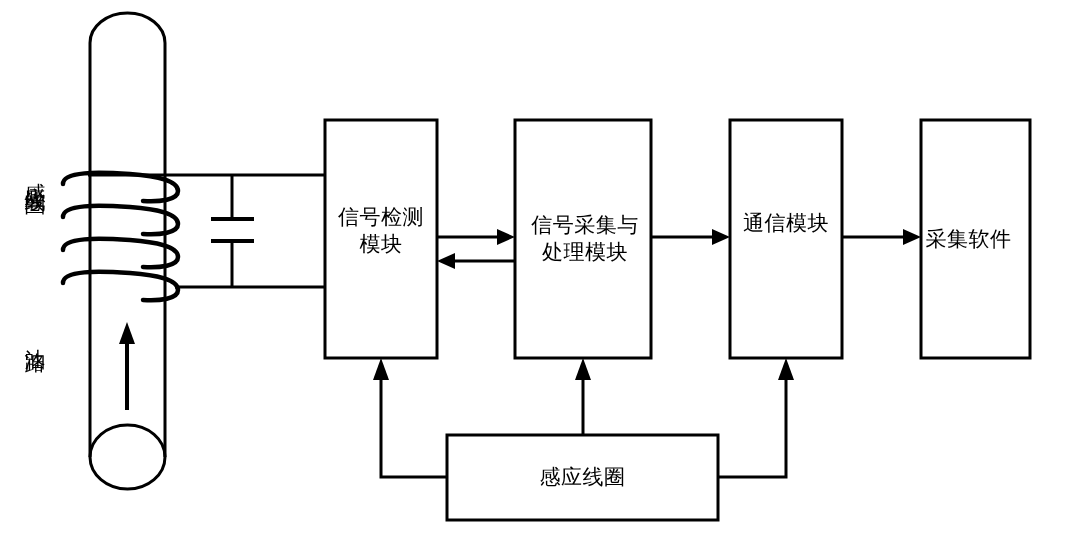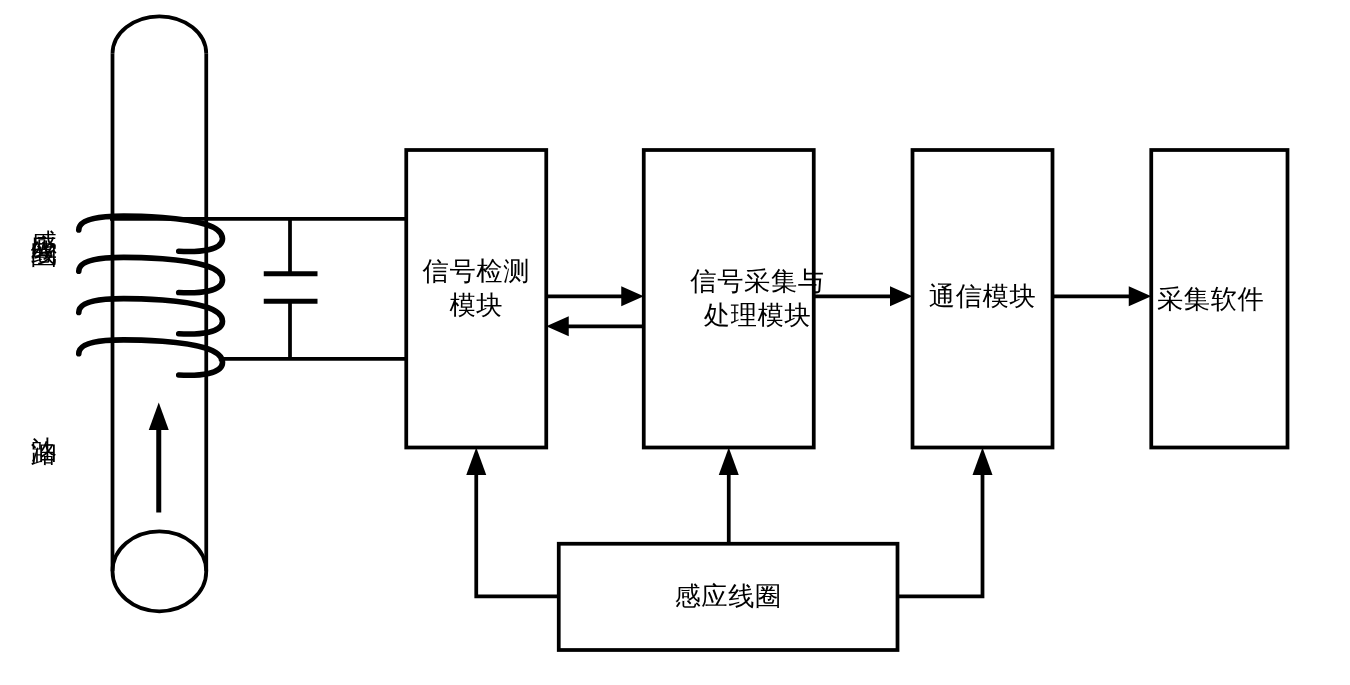--- a/index.html
+++ b/index.html
@@ -173,22 +173,22 @@
 
   </svg>
 
   <div class="side-label" style="left:24px; top:166px;">感应线圈</div>
 
   <div class="side-label" style="left:24px; top:332px;">油路</div>
 
   <div class="box-label" style="left:325px; top:132px; width:112px; height:198px;border-radius:27px;">信号检测
 模块</div>
 
-  <div class="box-label" style="left:538px; top:120px; width:136px; height:238px;">信号采集与
+  <div class="box-label" style="left:517px; top:120px; width:136px; height:238px;">信号采集与
 处理模块</div>
 
-  <div class="box-label" style="left:730px; top:118px; width:112px; height:238px;">通信模块</div>
+  <div class="box-label" style="left:730px; top:104px; width:112px; height:238px;">通信模块</div>
 
   <div class="box-label" style="left:914px; top:120px; width:109px; height:238px;">采集软件</div>
 
   <div class="box-label" style="left:447px; top:435px; width:271px; height:85px;">感应线圈</div>
 
 </div>
 
 </body></html>

